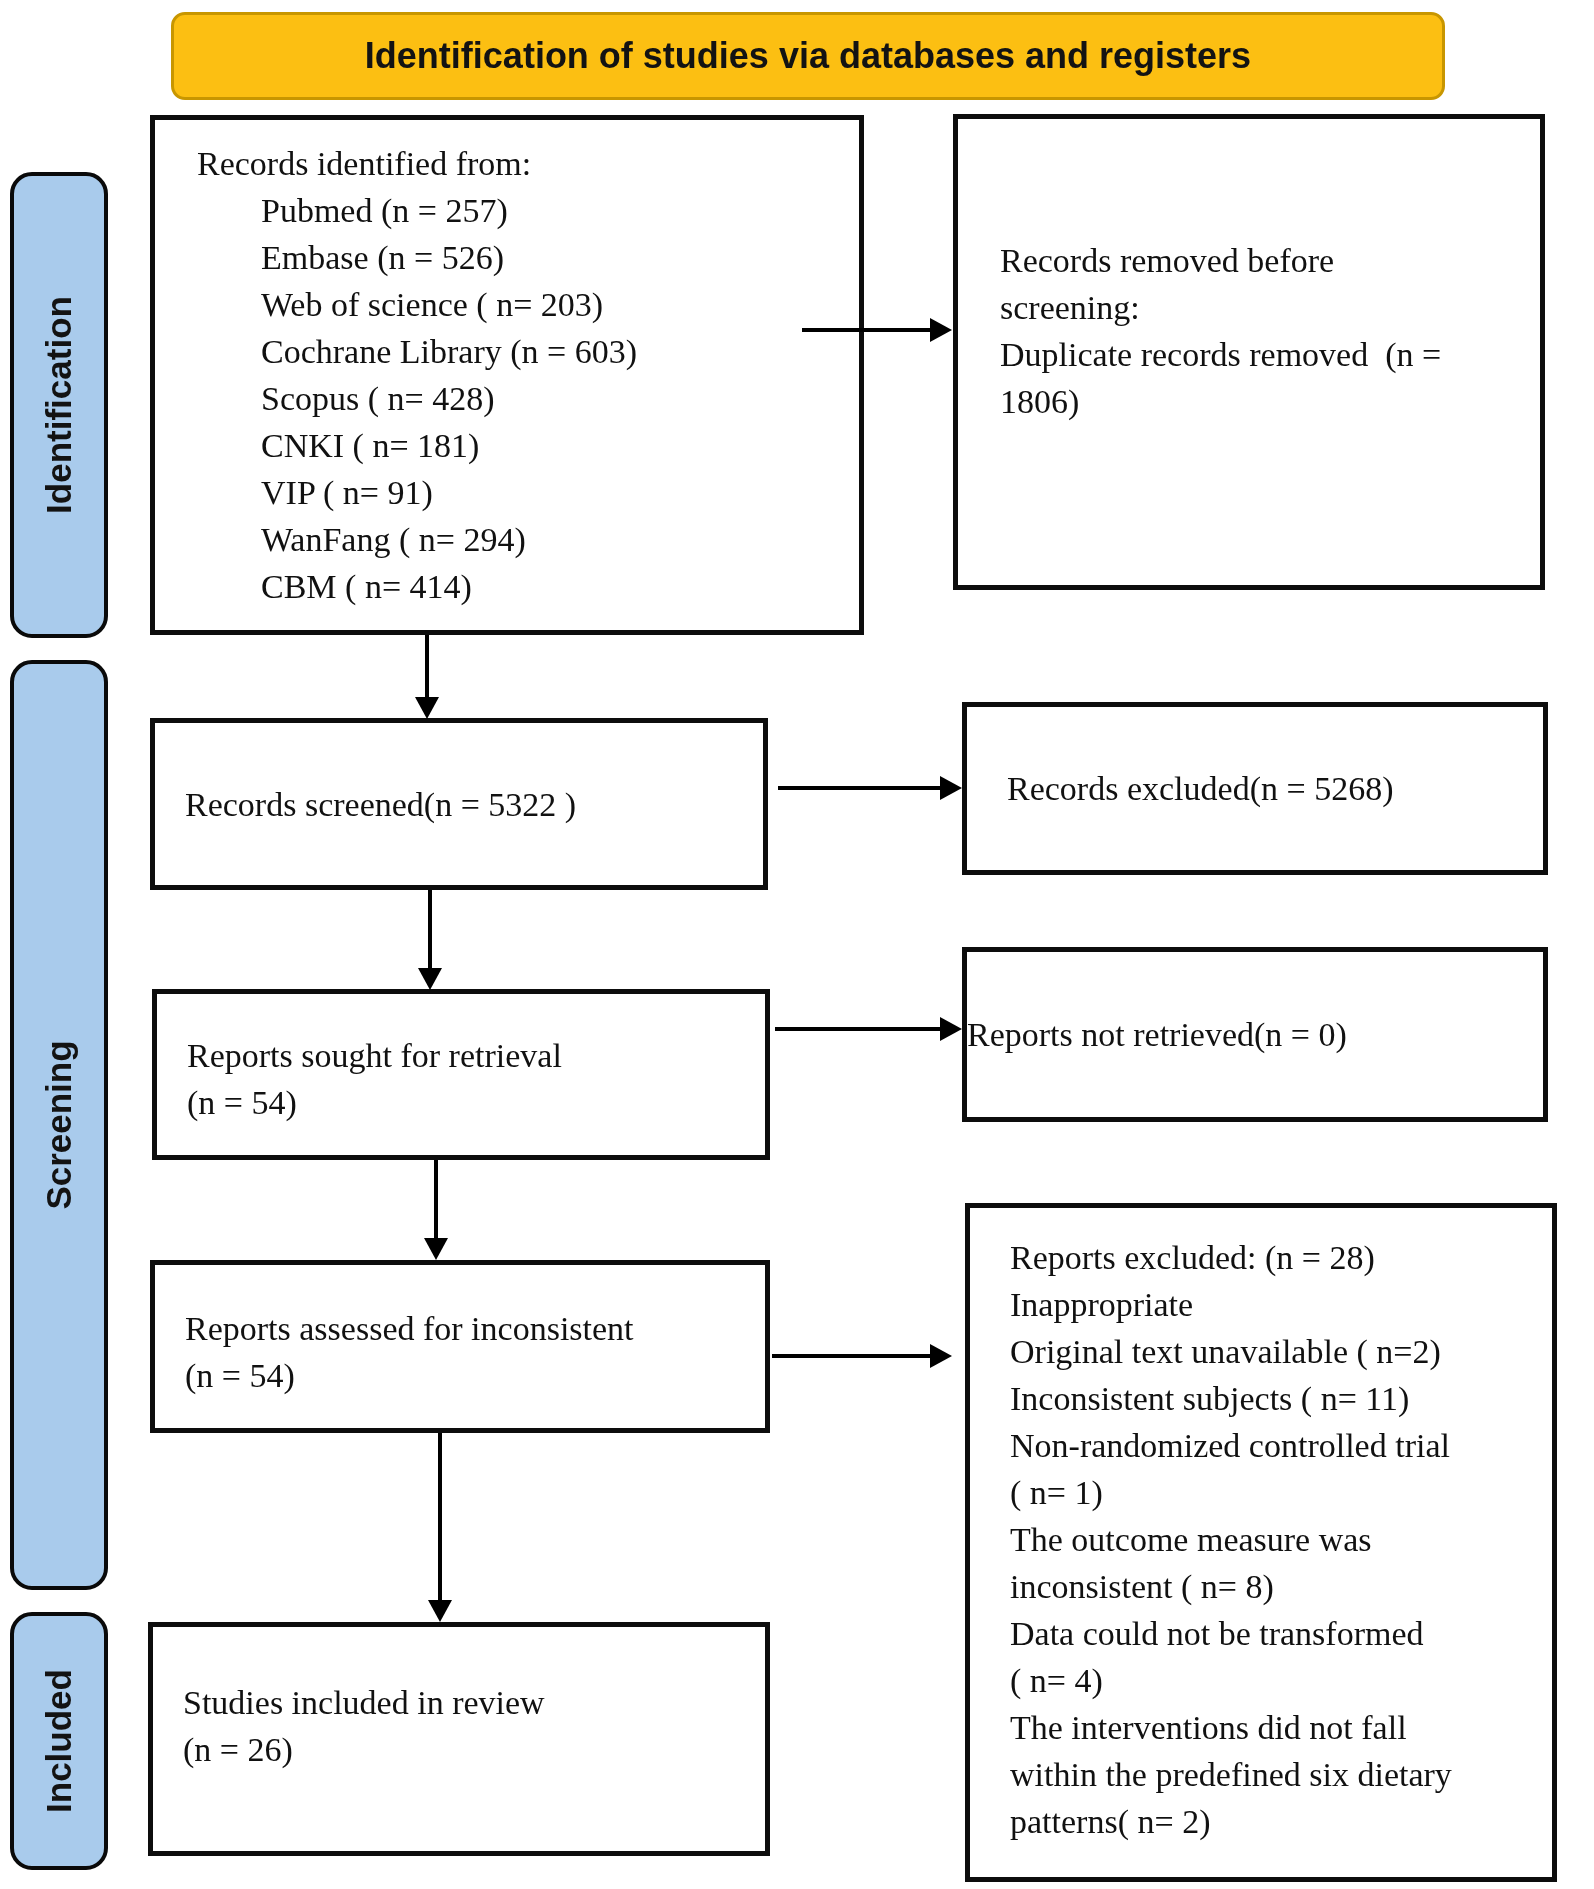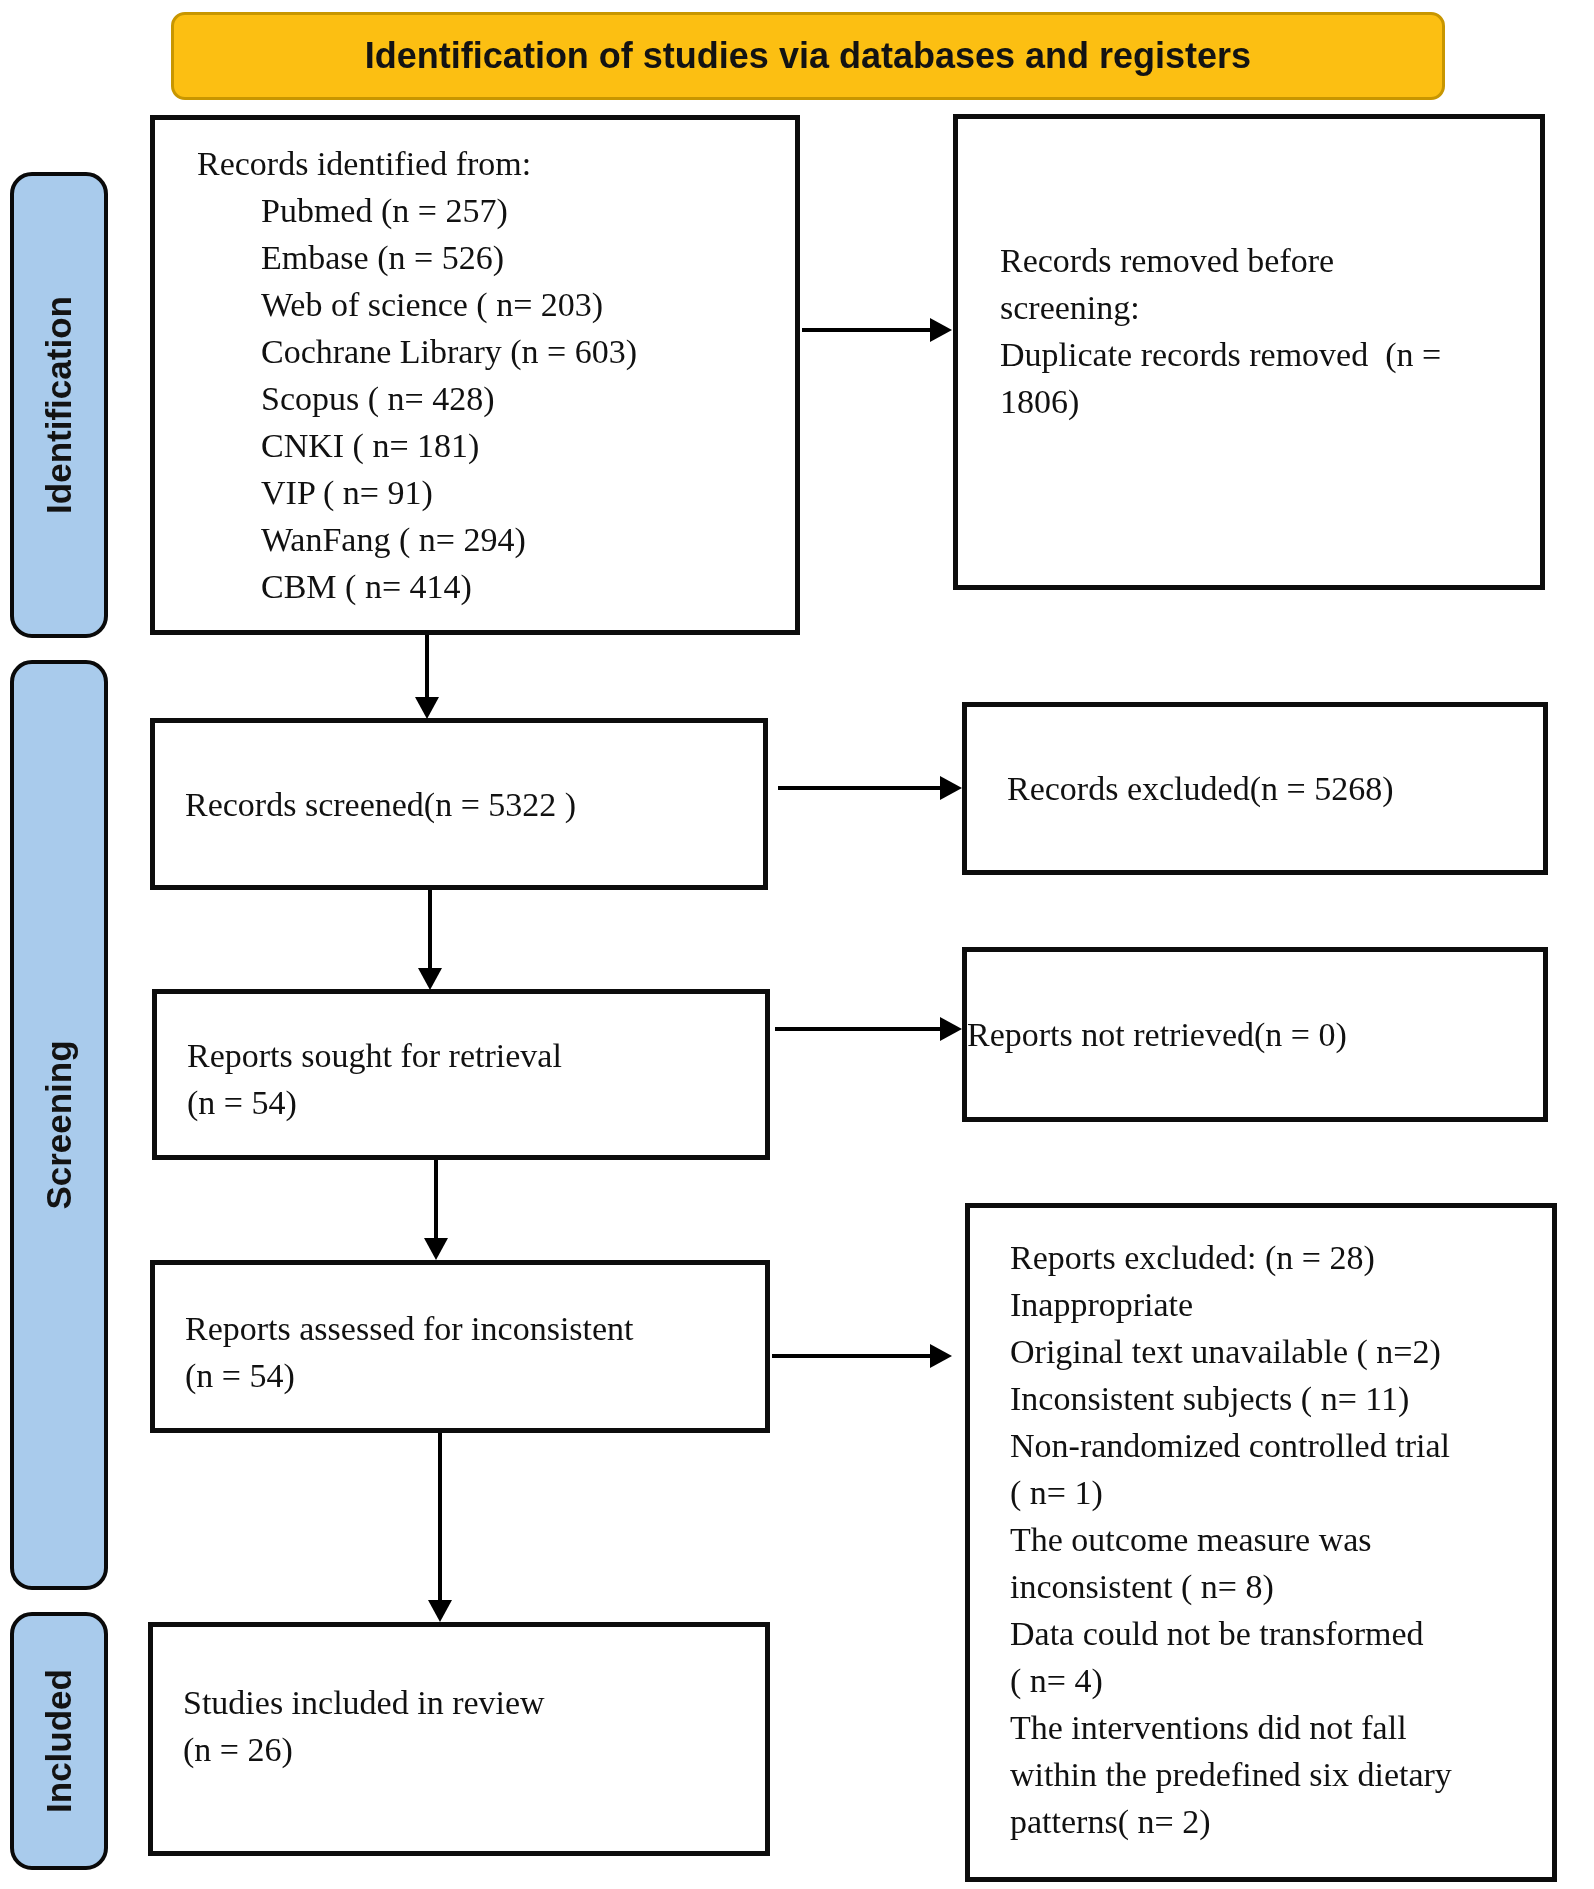--- a/index.html
+++ b/index.html
@@ -28,21 +28,21 @@
   .stage.screening { top:660px; height:922px; }
   .stage.included { top:1612px; height:250px; }
   
   .fbox {
     position:absolute; background:#ffffff; border:5px solid #0d0d0d;
     font-size:34px; box-sizing:border-box;
   }
   .line { line-height:47px; white-space:pre-wrap; }
   .indent { margin-left:64px; }
   
-  .box-records-identified { left:150px; top:115px; width:650px; height:520px; padding:20px 12px 0 42px; }
+  .box-records-identified { left:150px; top:115px; width:714px; height:520px; padding:20px 12px 0 42px; }
   .box-records-removed    { left:953px; top:114px; width:592px; height:476px; padding:118px 20px 0 42px; }
   .box-records-screened   { left:150px; top:718px; width:618px; height:172px; display:flex; align-items:center; padding-left:30px; }
   .box-records-excluded   { left:962px; top:702px; width:586px; height:173px; display:flex; align-items:center; padding-left:40px; }
   .box-reports-sought     { left:152px; top:989px; width:618px; height:171px; padding:38px 12px 0 30px; }
   .box-reports-notret     { left:962px; top:947px; width:586px; height:175px; display:flex; align-items:center; }
   .box-reports-assessed   { left:150px; top:1260px; width:620px; height:173px; padding:40px 12px 0 30px; }
   .box-reports-excluded   { left:953px; top:1203px; width:592px; height:679px; padding:26px 20px 3px 40px;margin-left:12px; }
   .box-studies-included   { left:148px; top:1622px; width:622px; height:234px; padding:52px 12px 0 30px; }
   
   .h-arrow { position:absolute; height:4px; background:#000; }

